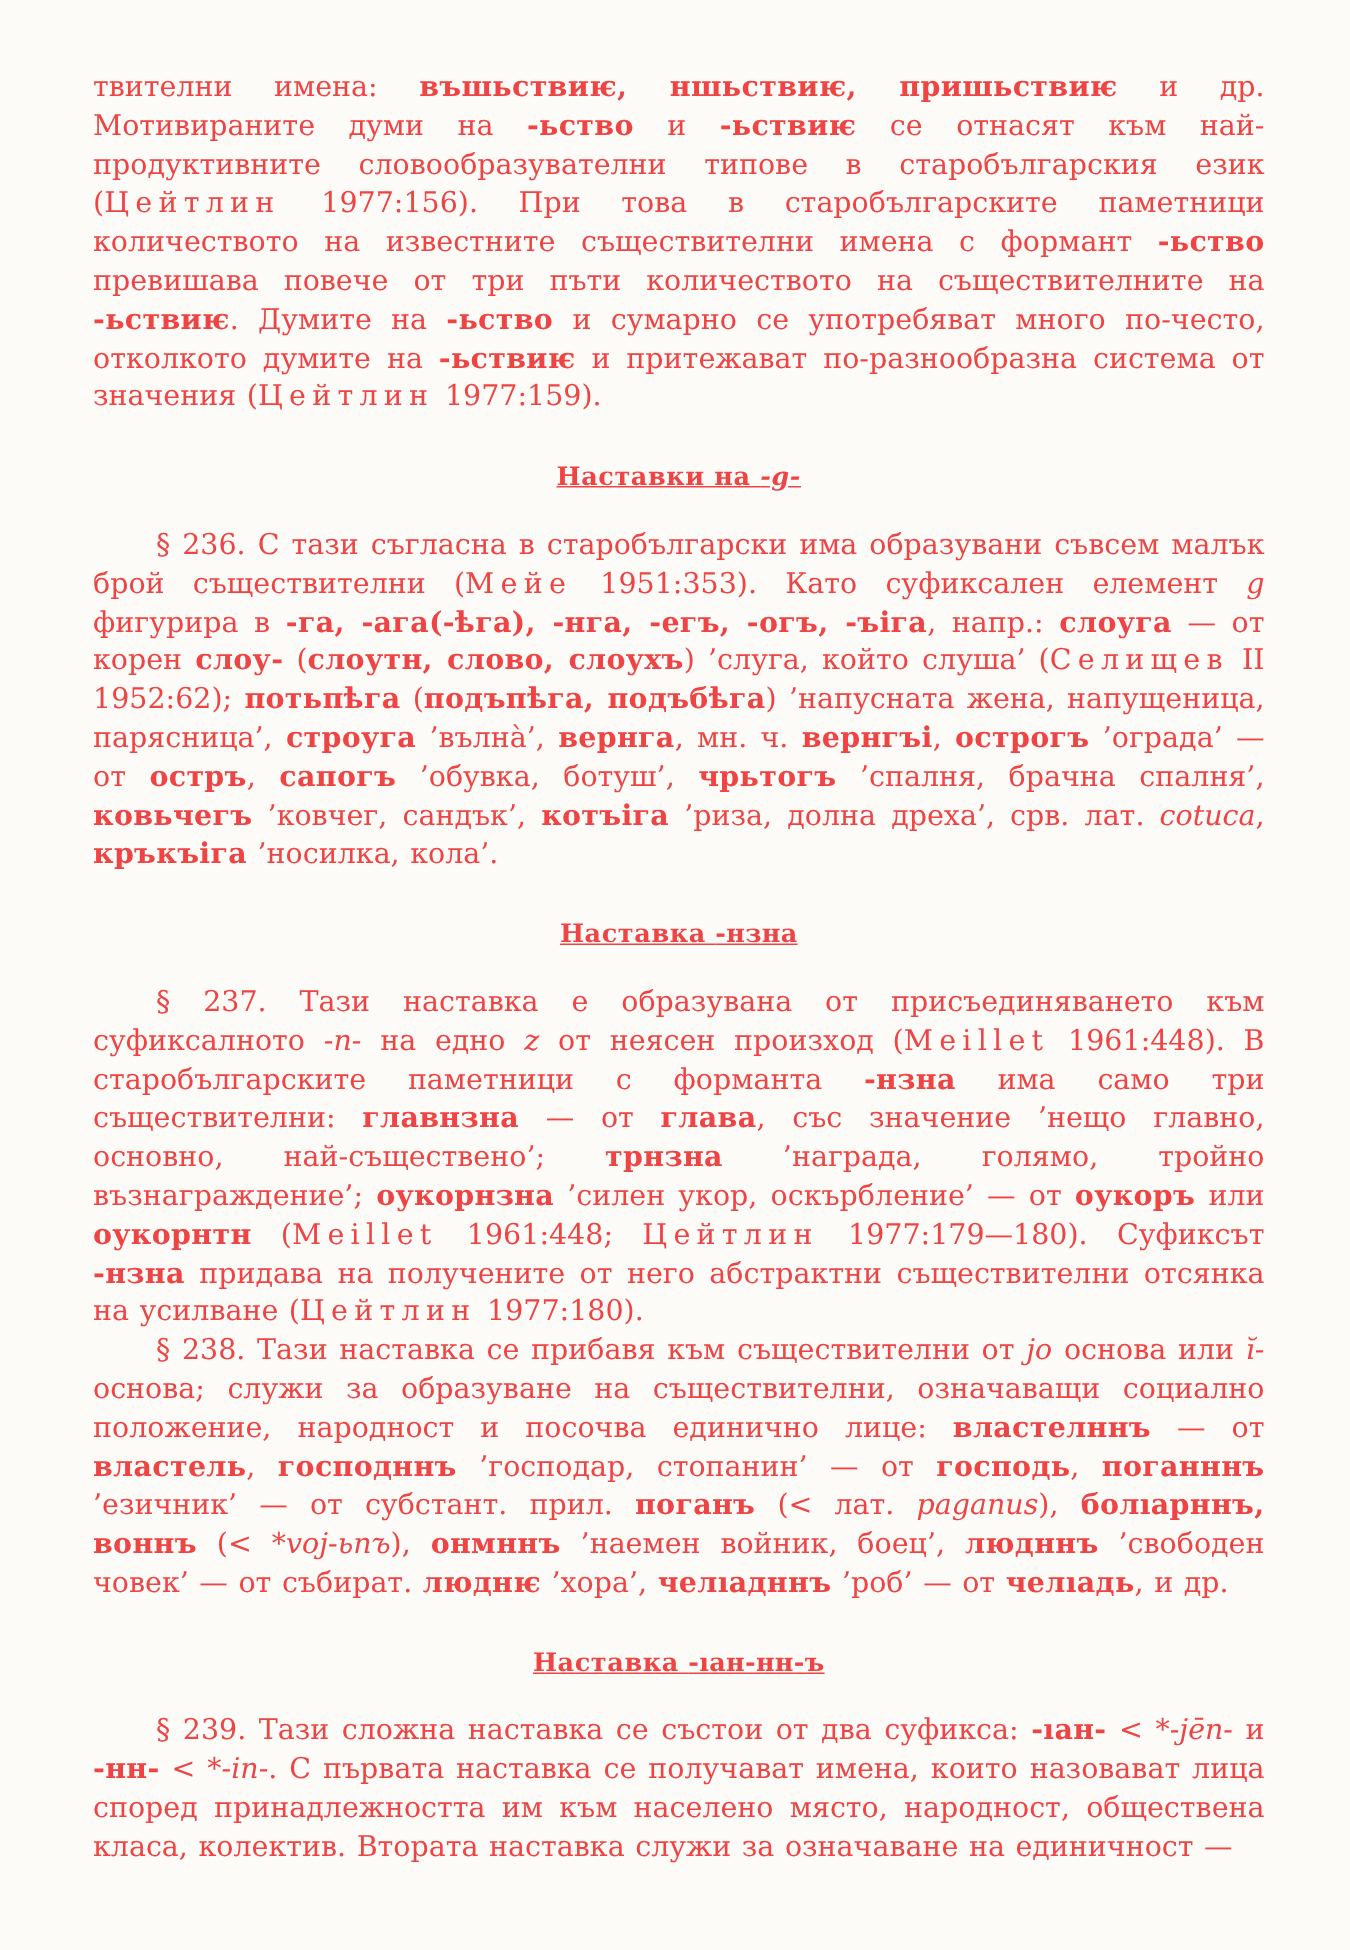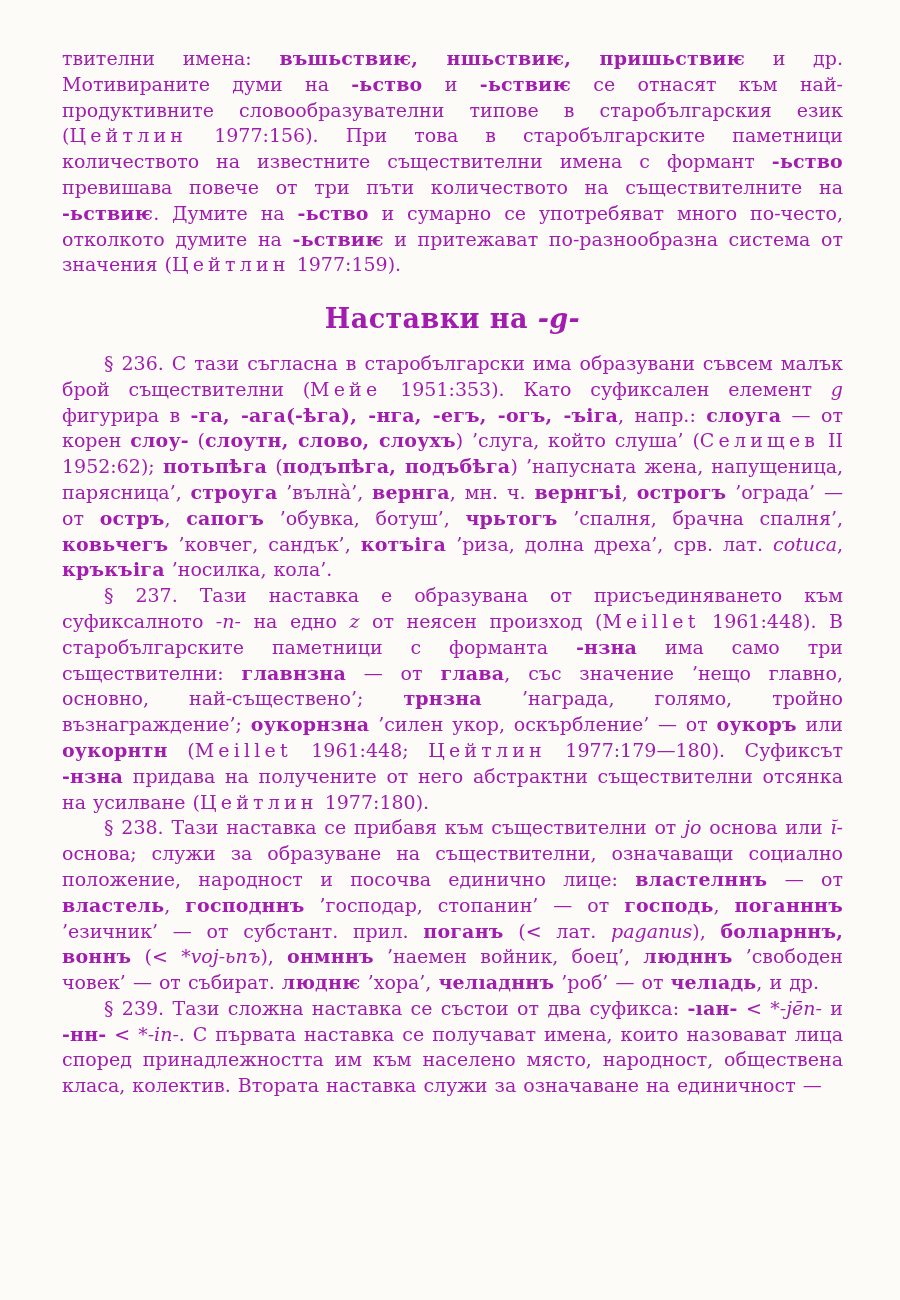--- a/index.html
+++ b/index.html
@@ -8,39 +8,40 @@
     background: #f4f2ec;
   }
   .page {
     position: relative;
     box-sizing: border-box;
     width: 900px;
     height: 1300px;
     margin: 0;
     padding: 46px 57px 0 62px;
     background: #fcfbf7;
-    color: #a21caf;
+    color: #ef4444;
     font-family: "DejaVu Serif", serif;
     font-size: 19px;
     line-height: 25.8px;
     overflow: hidden;
   }
   .para {
     margin: 0;
     text-align: justify;
     text-indent: 42px;
     word-spacing: 1px;
   }
   .para.noindent { text-indent: 0; }
   .heading {
     margin: 28px 0 19px 0;
     text-align: center;
     font-weight: bold;
-    font-size: 27px;
+    font-size: 17px;
     letter-spacing: 0.4px;
+    text-decoration: underline;
   }
   
   .ocs {
     font-family: "DejaVu Serif", "DejaVu Sans", serif;
     font-weight: bold;
     letter-spacing: 0.2px;
   }
   .it { font-style: italic; }
   
   .sp { letter-spacing: 0.22em; }
@@ -49,22 +50,24 @@
 <body>
 
 <div class="page">
 
   <p class="para noindent"><span>твителни имена: </span><span class="ocs">въшьствиѥ, ншьствиѥ, пришьствиѥ</span><span> и др. Мотивираните думи на </span><span class="ocs">-ьство</span><span> и </span><span class="ocs">-ьствиѥ</span><span> се отнасят към най-продуктивните словообразувателни типове в старобългарския език (</span><span class="sp">Цейтлин</span><span> 1977:156). При това в старобългарските паметници количеството на известните съществителни имена с формант </span><span class="ocs">-ьство</span><span> превишава повече от три пъти количеството на съществителните на </span><span class="ocs">-ьствиѥ</span><span>. Думите на </span><span class="ocs">-ьство</span><span> и сумарно се употребяват много по-често, отколкото думите на </span><span class="ocs">-ьствиѥ</span><span> и притежават по-разнообразна система от значения (</span><span class="sp">Цейтлин</span><span> 1977:159).</span></p>
 
   <h3 class="heading"><span>Наставки на </span><span class="it">-g-</span></h3>
 
   <p class="para"><span>§ 236. С тази съгласна в старобългарски има образувани съвсем малък брой съществителни (</span><span class="sp">Мейе</span><span> 1951:353). Като суфиксален елемент </span><span class="it">g</span><span> фигурира в </span><span class="ocs">-га, -ага(-ѣга), -нга, -егъ, -огъ, -ъіга</span><span>, напр.: </span><span class="ocs">слоуга</span><span> — от корен </span><span class="ocs">слоу-</span><span> (</span><span class="ocs">слоутн, слово, слоухъ</span><span>) ’слуга, който слуша’ (</span><span class="sp">Селищев</span><span> II 1952:62);</span><span> </span><span class="ocs">потьпѣга</span><span> (</span><span class="ocs">подъпѣга, подъбѣга</span><span>) ’напусната жена, напущеница, парясница’, </span><span class="ocs">строуга</span><span> ’вълна̀’, </span><span class="ocs">вернга</span><span>, мн. ч. </span><span class="ocs">вернгъі</span><span>, </span><span class="ocs">острогъ</span><span> ’ограда’ — от </span><span class="ocs">остръ</span><span>, </span><span class="ocs">сапогъ</span><span> ’обувка, ботуш’, </span><span class="ocs">чрьтогъ</span><span> ’спалня, брачна спалня’, </span><span class="ocs">ковьчегъ</span><span> ’ковчег, сандък’, </span><span class="ocs">котъіга</span><span> ’риза, долна дреха’, срв. лат. </span><span class="it">cotuca</span><span>, </span><span class="ocs">кръкъіга</span><span> ’носилка, кола’.</span></p>
 
+  <h3 class="heading"><span>Наставка </span><span class="ocs">-нзна</span></h3>
 
   <p class="para"><span>§ 237. Тази наставка е образувана от присъединяването към суфиксалното </span><span class="it">-n-</span><span> на едно </span><span class="it">z</span><span> от неясен произход (</span><span class="sp">Meillet</span><span> 1961:448). В старобългарските паметници с форманта </span><span class="ocs">-нзна</span><span> има само три съществителни: </span><span class="ocs">главнзна</span><span> — от </span><span class="ocs">глава</span><span>, със значение ’нещо главно, основно, най-съществено’; </span><span class="ocs">трнзна</span><span> ’награда, голямо, тройно възнаграждение’; </span><span class="ocs">оукорнзна</span><span> ’силен укор, оскърбление’ — от </span><span class="ocs">оукоръ</span><span> или </span><span class="ocs">оукорнтн</span><span> (</span><span class="sp">Meillet</span><span> 1961:448; </span><span class="sp">Цейтлин</span><span> 1977:179—180). Суфиксът </span><span class="ocs">-нзна</span><span> придава на получените от него абстрактни съществителни отсянка на усилване (</span><span class="sp">Цейтлин</span><span> 1977:180).</span></p>
 
 
   <p class="para"><span>§ 238. Тази наставка се прибавя към съществителни от </span><span class="it">jo</span><span> основа или </span><span class="it">ĭ</span><span>-основа; служи за образуване на съществителни, означаващи социално положение, народност и посочва единично лице: </span><span class="ocs">властелннъ</span><span> — от </span><span class="ocs">властель</span><span>, </span><span class="ocs">господннъ</span><span> ’господар, стопанин’ — от </span><span class="ocs">господь</span><span>, </span><span class="ocs">поганннъ</span><span> ’езичник’ — от субстант. прил. </span><span class="ocs">поганъ</span><span> (&lt; лат. </span><span class="it">paganus</span><span>), </span><span class="ocs">болıарннъ, воннъ</span><span> (&lt; *</span><span class="it">voj-ьnъ</span><span>), </span><span class="ocs">онмннъ</span><span> ’наемен войник, боец’, </span><span class="ocs">людннъ</span><span> ’свободен човек’ — от събират. </span><span class="ocs">люднѥ</span><span> ’хора’, </span><span class="ocs">челıадннъ</span><span> ’роб’ — от </span><span class="ocs">челıадь</span><span>, и др.</span></p>
 
+  <h3 class="heading"><span>Наставка </span><span class="ocs">-ıан-нн-ъ</span></h3>
 
   <p class="para"><span>§ 239. Тази сложна наставка се състои от два суфикса: </span><span class="ocs">-ıан-</span><span> &lt; *</span><span class="it">-jēn-</span><span> и </span><span class="ocs">-нн-</span><span> &lt; *</span><span class="it">-in-</span><span>. С първата наставка се получават имена, които назовават лица според принадлежността им към населено място, народност, обществена класа, колектив. Втората наставка служи за означаване на единичност —</span></p>
 
 </div>
 
 </body></html>

